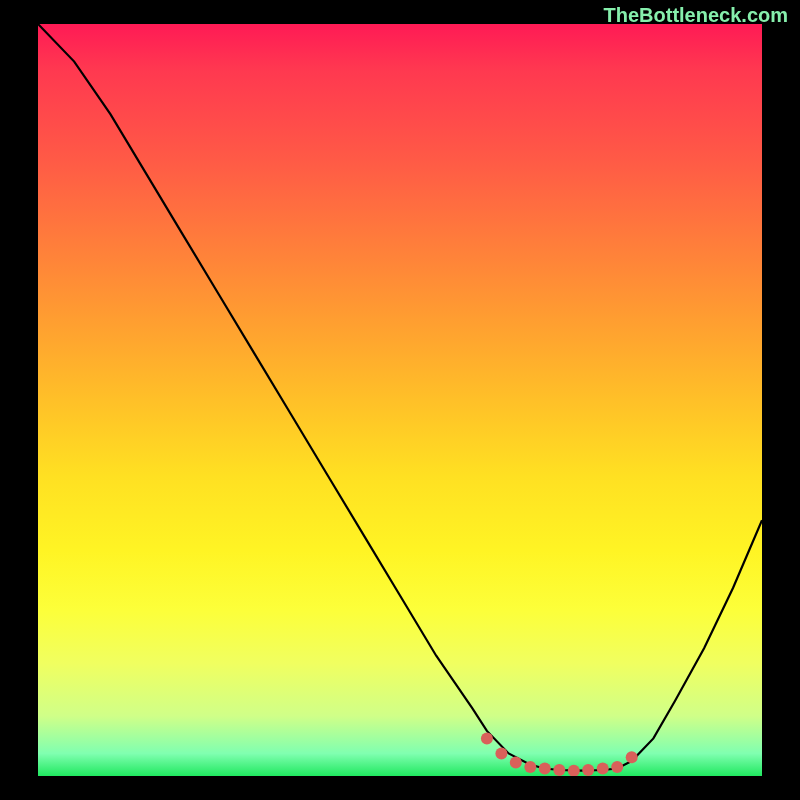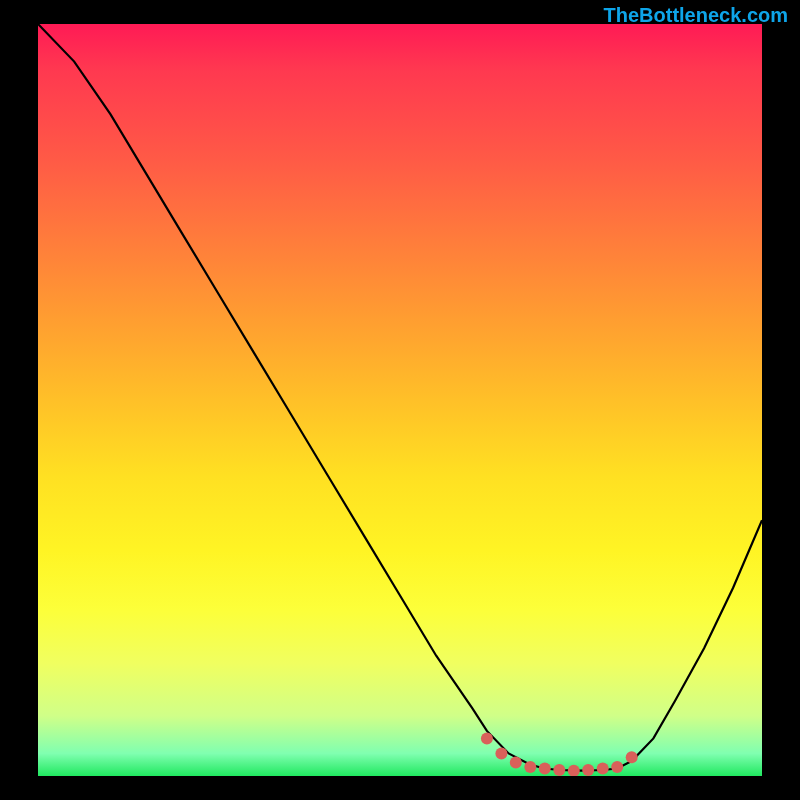--- a/index.html
+++ b/index.html
@@ -8,21 +8,21 @@
     height: 800px;
     background: #000;
     position: relative;
     font-family: Arial, sans-serif;
     overflow: hidden;
   }
   .watermark {
     position: absolute;
     top: 4px;
     right: 12px;
-    color: #0ea5e9;
+    color: #86efac;
     font-size: 20px;
     font-weight: bold;
     z-index: 10;
   }
   .plot-area {
     position: absolute;
     left: 38px;
     top: 24px;
     width: 724px;
     height: 752px;

